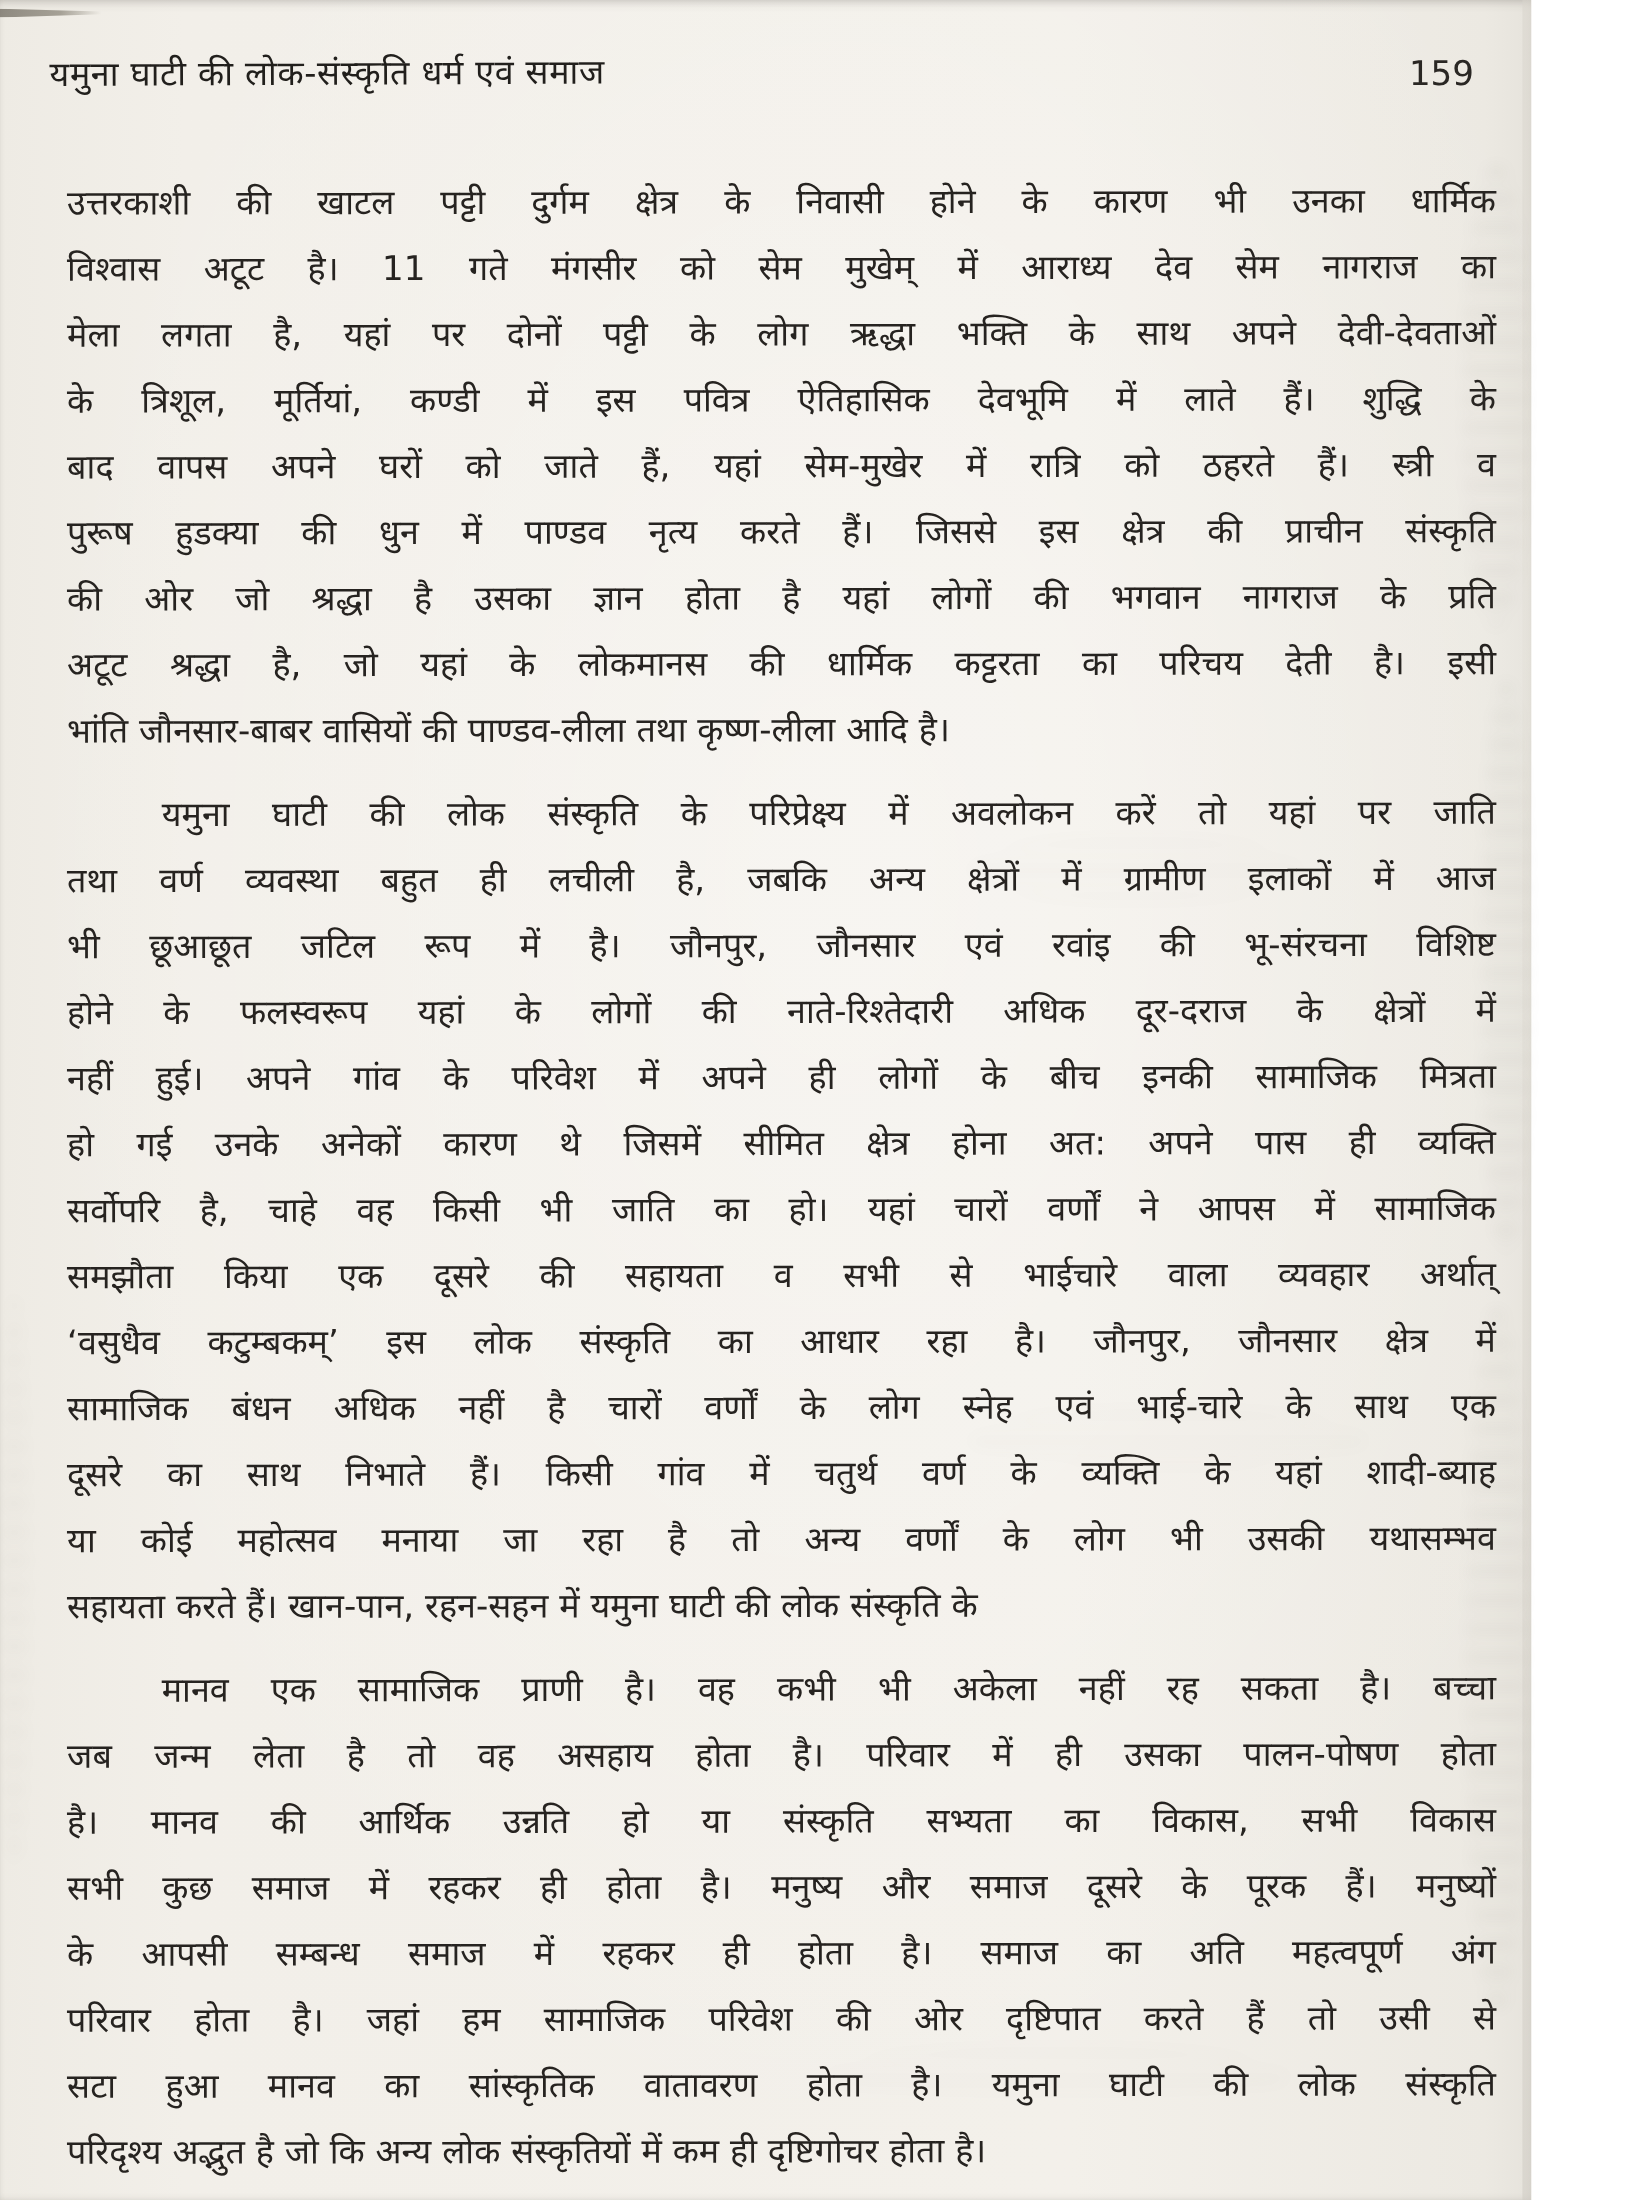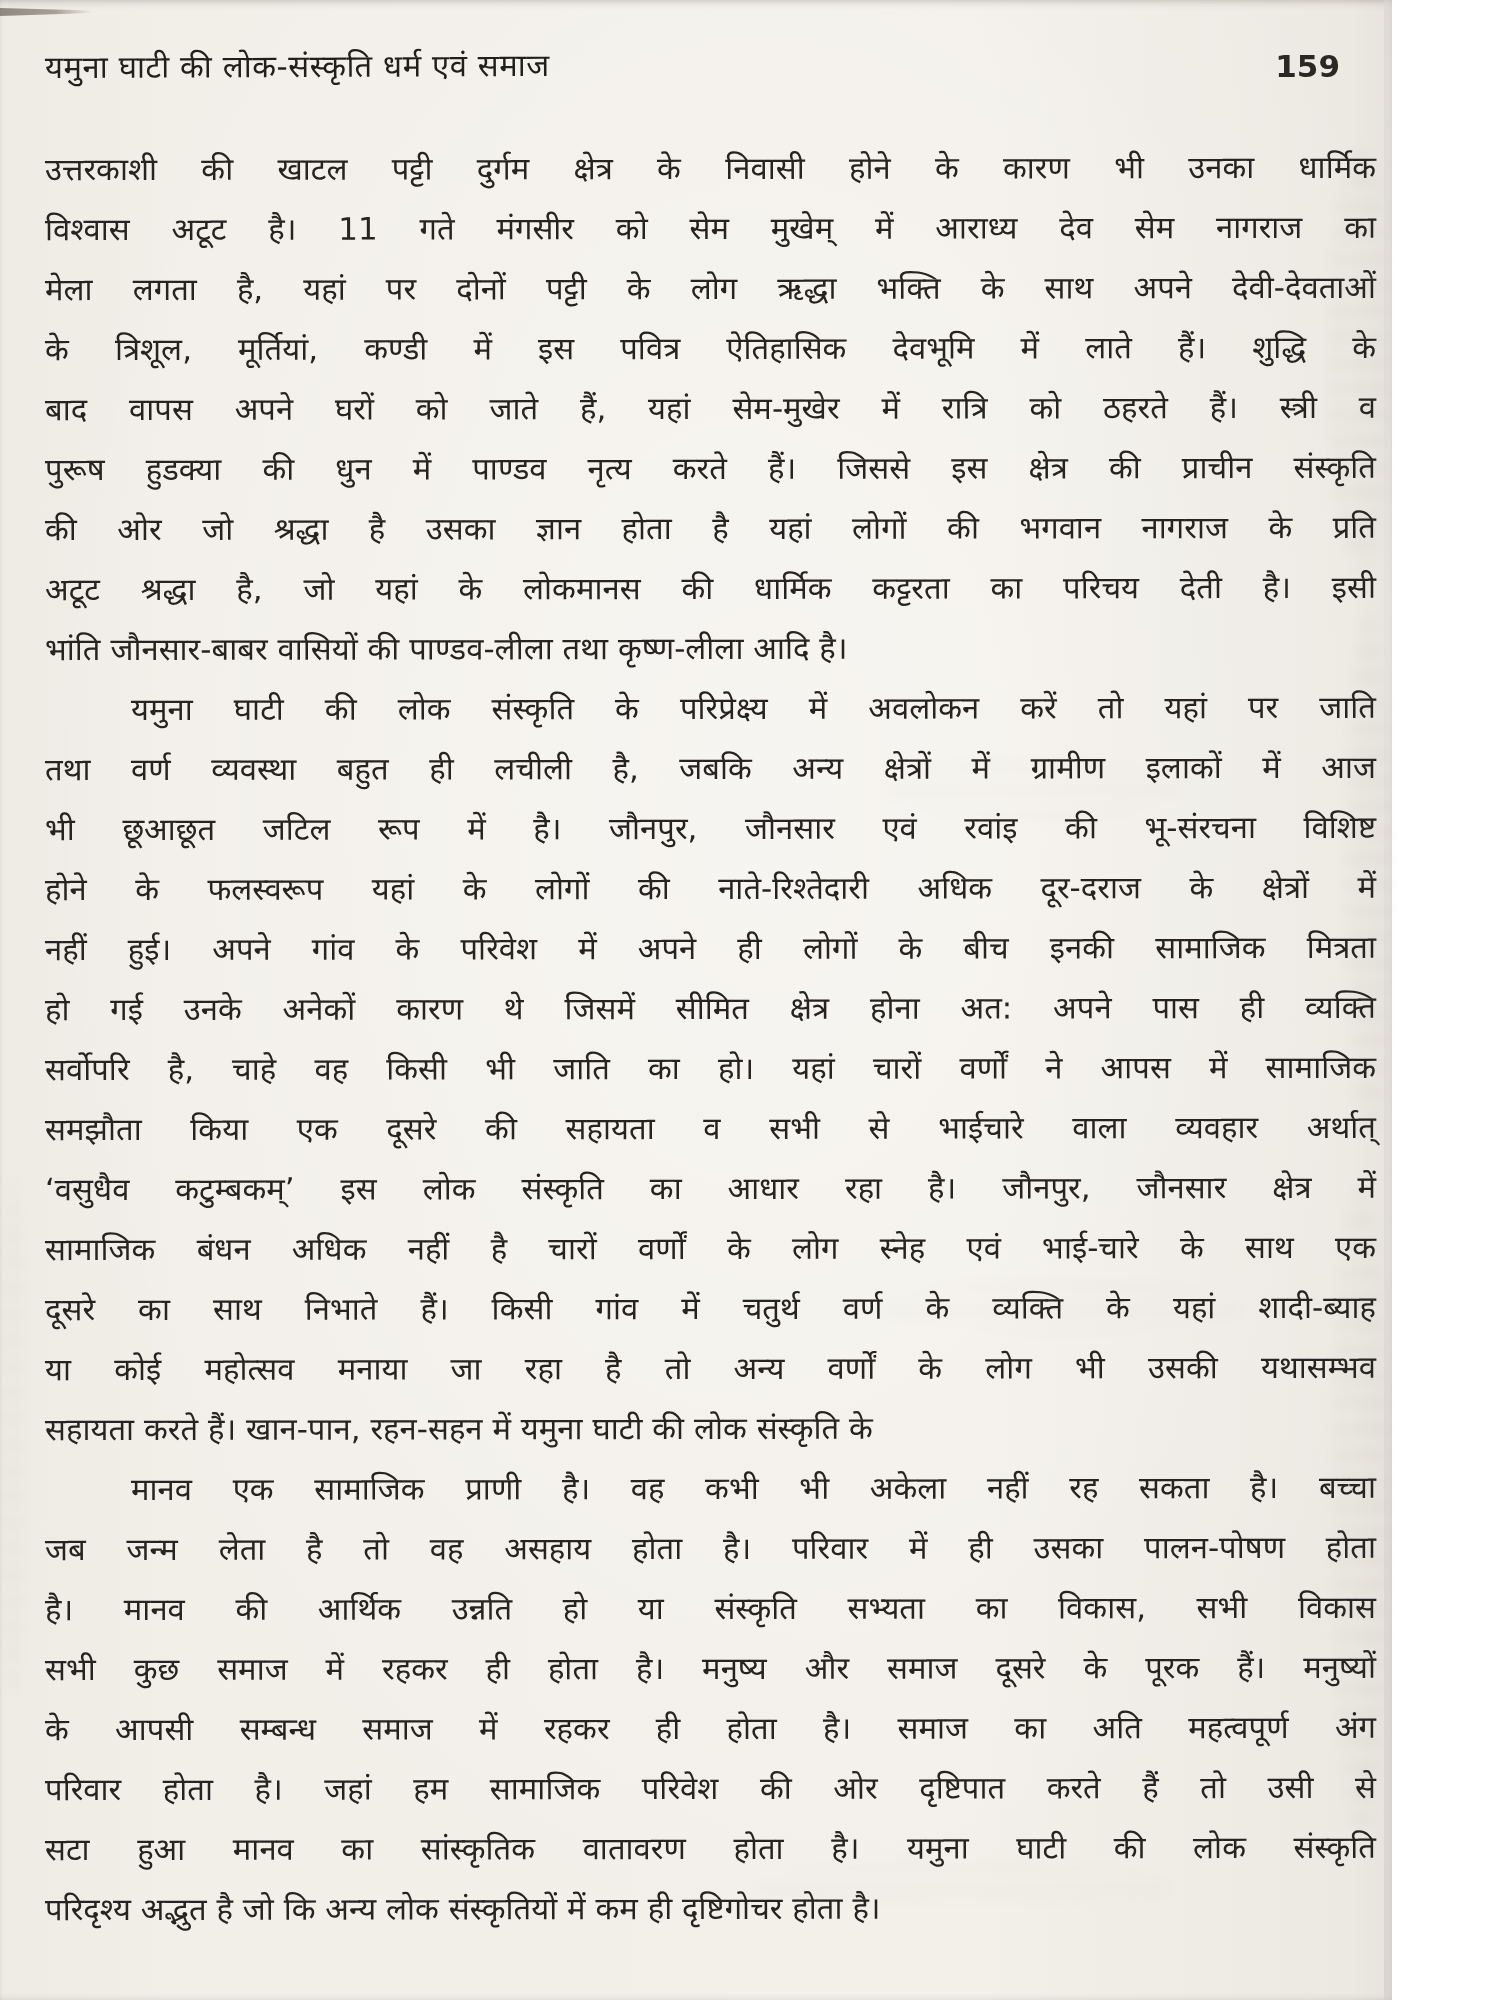--- a/index.html
+++ b/index.html
@@ -31,30 +31,29 @@
   }
   .running-title {
     font-size: 31px;
     color: #211f1c;
     letter-spacing: 0.5px;
     transform: rotate(-0.25deg);
   }
   .page-number {
     font-size: 31px;
     color: #2a2724;
-    font-weight: bold;
   }
   .content {
     position: absolute;
     top: 138px;
     left: 45px;
     right: 16px;
     color: #262320;
   }
-  .para { margin: 0; padding: 0; }
+  .para { margin: 16px; padding: 0; }
   .line {
     height: 60px;
     line-height: 60px;
     font-size: 31px;
     text-align: justify;
     text-align-last: justify;
     white-space: normal;
     overflow: visible;
     transform: rotate(-0.1deg);
   }

